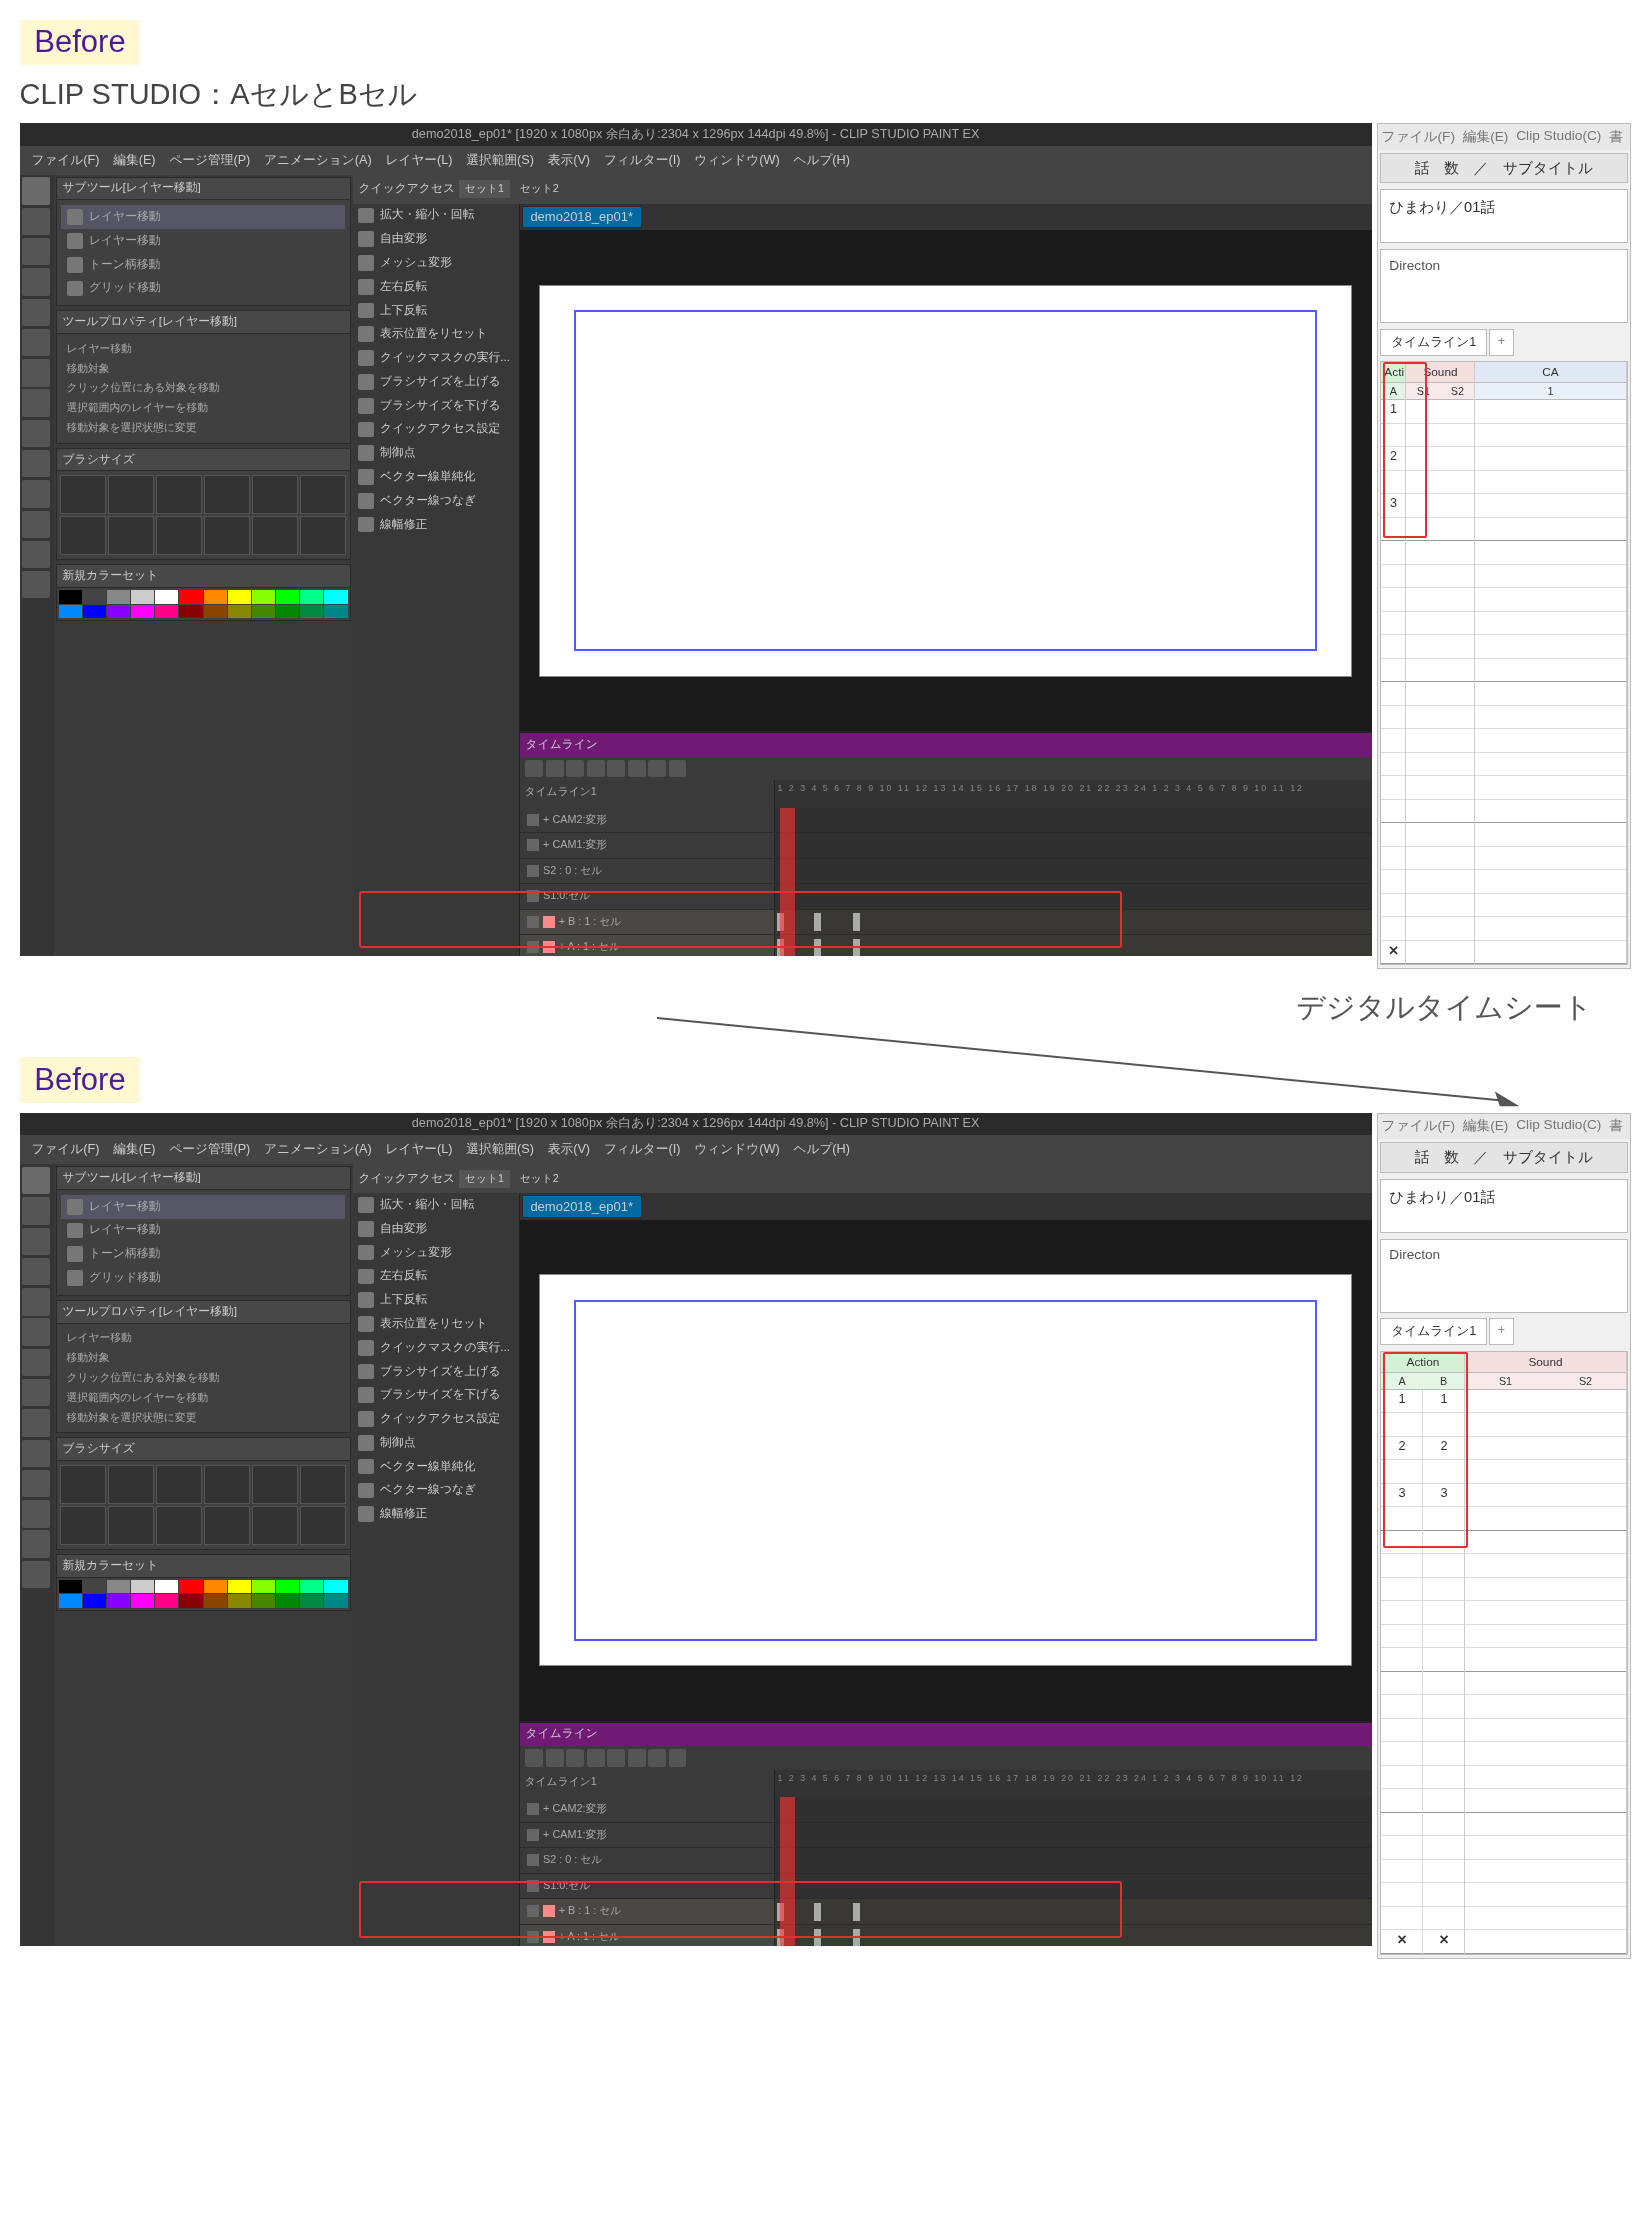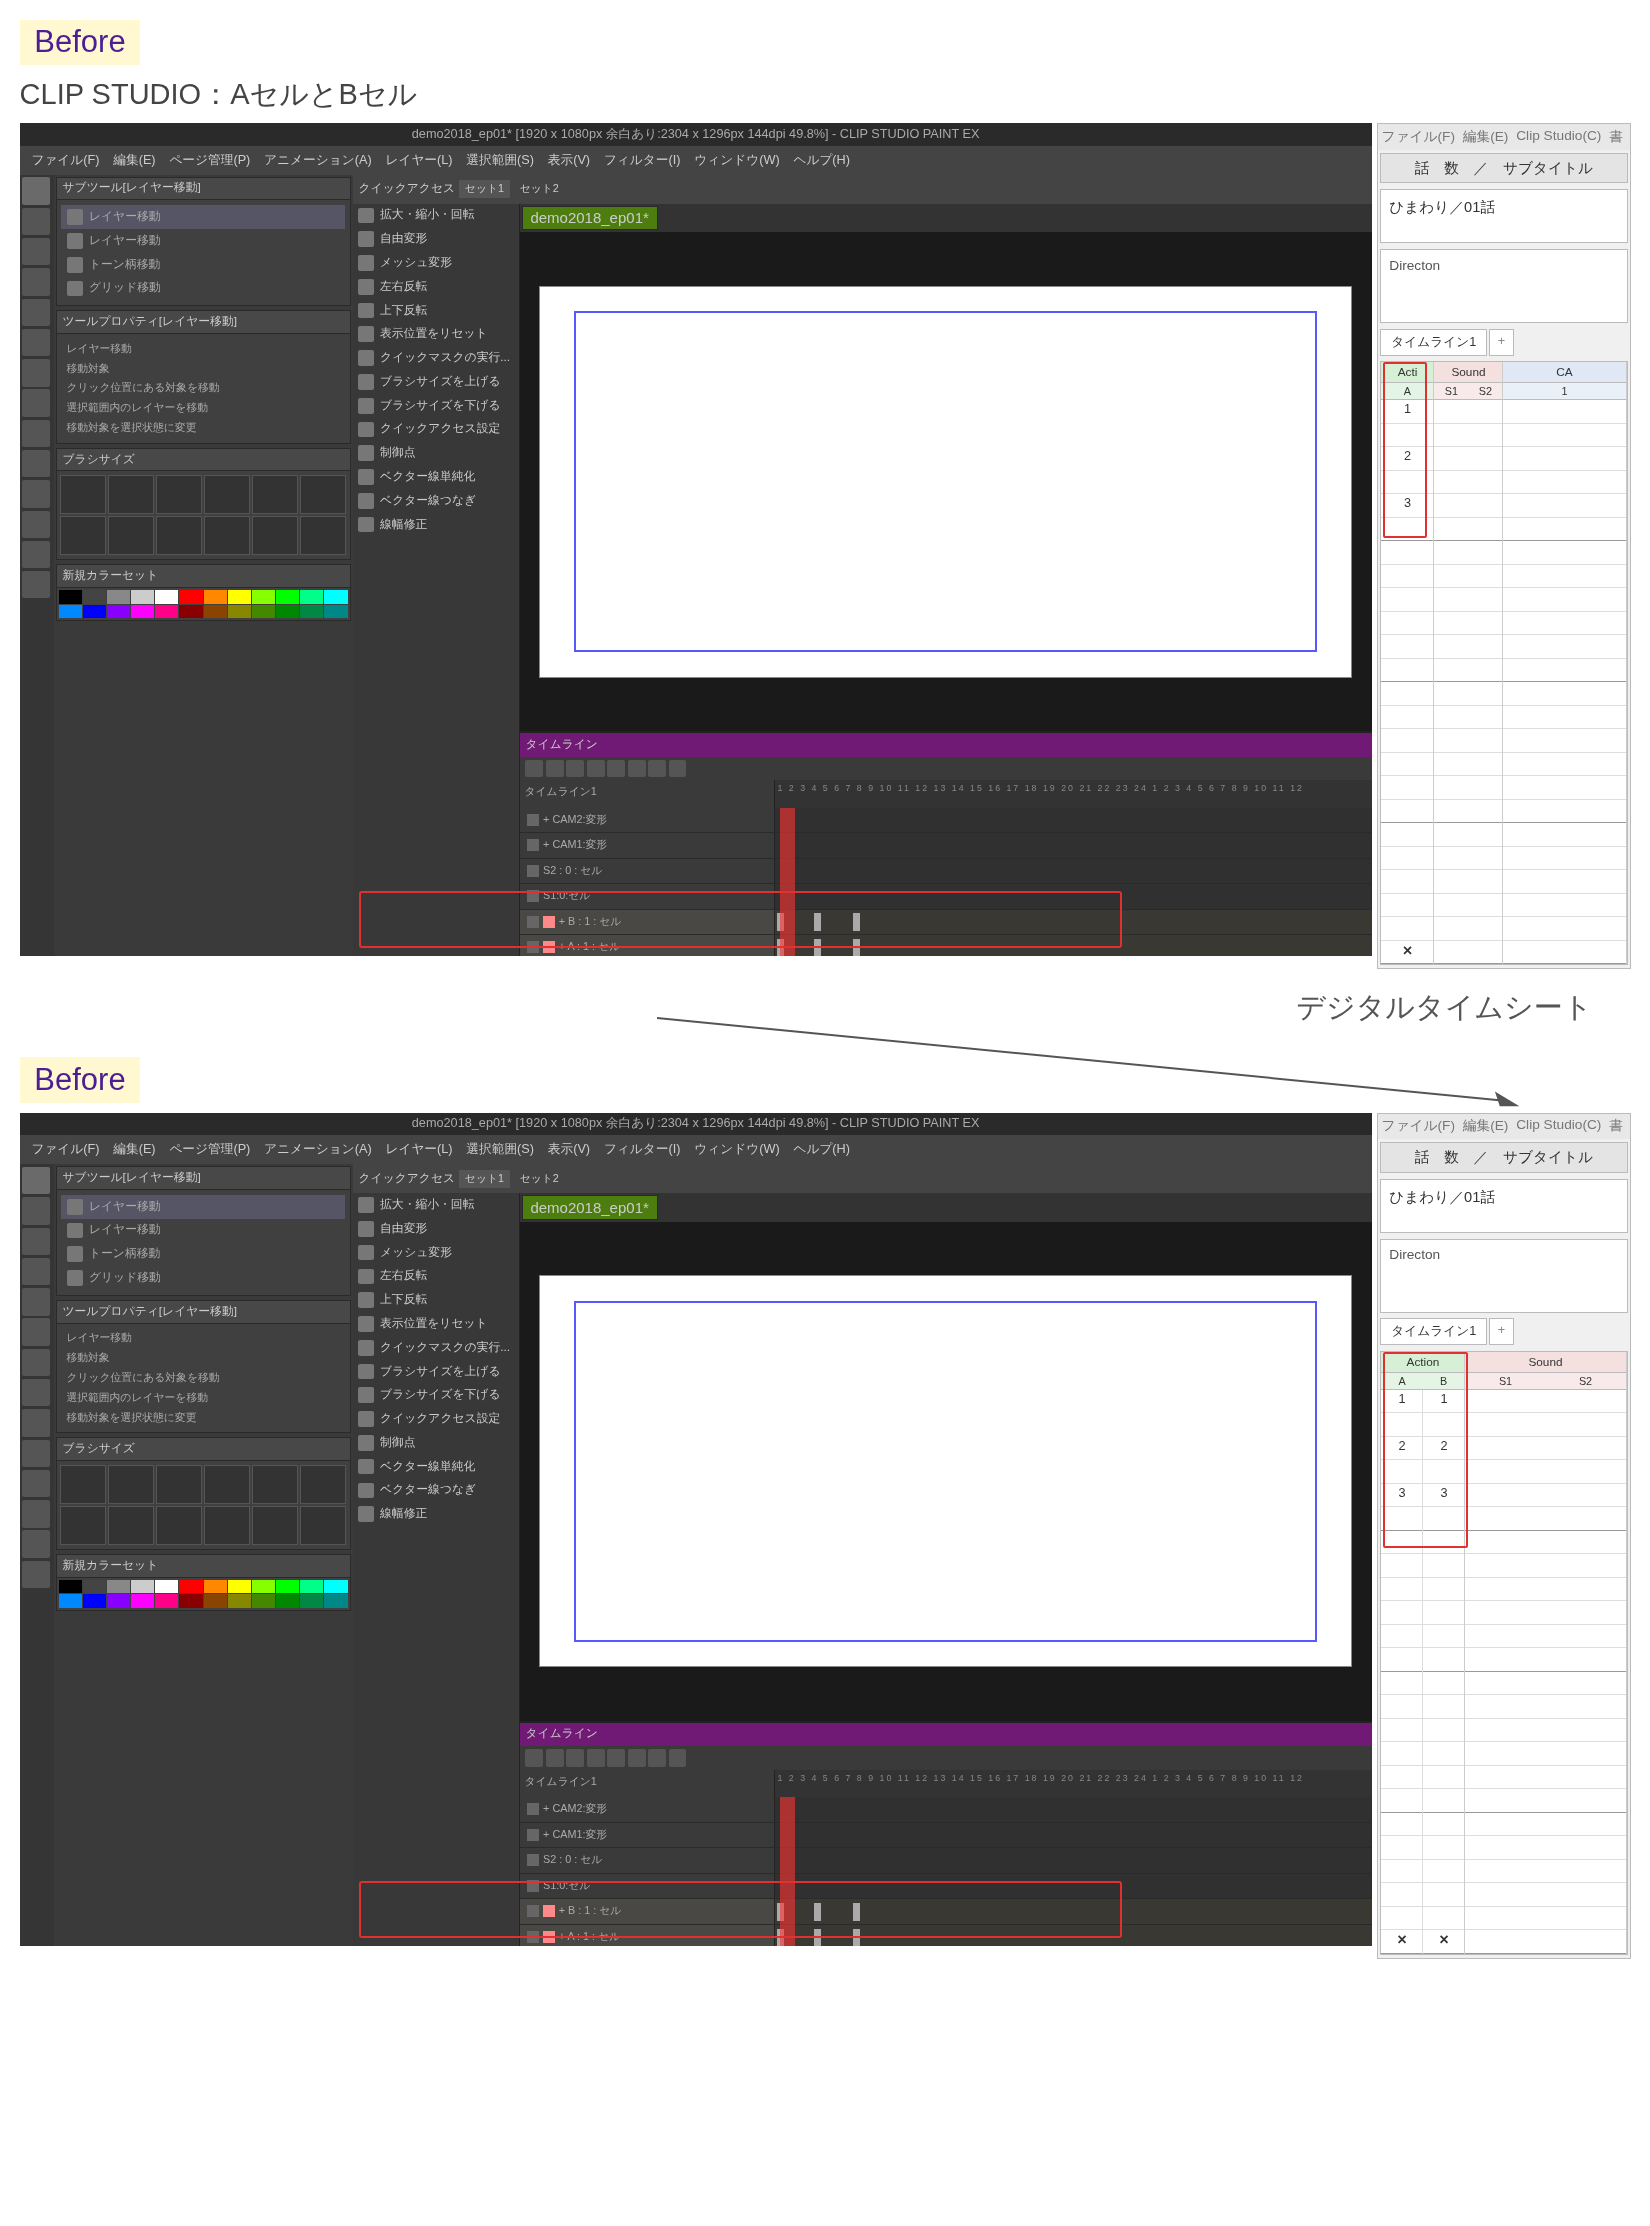--- a/index.html
+++ b/index.html
@@ -24,21 +24,21 @@
 .subtool-row{display:flex;align-items:center;padding:3.9px 5.9px;gap:5.9px}
 .subtool-row.active{background:#556}
 .st-icon{width:15.7px;height:15.7px;background:#777;border-radius:2px}
 .prop-row{padding:2.9px 4.9px;font-size:10.8px;color:#aaa}
 .brush-grid{display:grid;grid-template-columns:repeat(6,1fr);gap:2px;padding:3.9px}
 .brush-cell{height:39px;background:#333;border:1px solid #555}
 .color-palette{display:grid;grid-template-columns:repeat(12,1fr);gap:1px;padding:2px}
 .color-cell{height:13.7px}
 .csp-center{flex:1;display:flex;flex-direction:column;background:#3a3a3a}
 .csp-toolbar{background:#444;height:29px;display:flex;align-items:center;gap:3.9px;padding:0 5.9px}
-.canvas-tab{background:#4d7c0f;padding:2.9px 7.8px;font-size:15px;color:#ccc;display:inline-block;border:1px solid #2a2a2a}
+.canvas-tab{background:#0369a1;padding:2.9px 7.8px;font-size:13px;color:#ccc;display:inline-block;border:1px solid #2a2a2a}
 .canvas-area{flex:1;background:#1a1a1a;display:flex;align-items:center;justify-content:center;padding:19.6px;min-height:0}
 .canvas{background:#fff;width:100%;max-width:882px;height:392px;position:relative;border:1px solid #888}
 .canvas-frame{position:absolute;top:24.5px;left:34px;right:34px;bottom:24.5px;border:2px solid #5858ff}
 .timeline-wrap{height:225px;background:#383838;border-top:2px solid #222;display:flex;flex-direction:column}
 .tl-head{background:#701a75;padding:3.9px 5.9px;font-size:11.8px;color:#ccc}
 .tl-controls{background:#3a3a3a;padding:2.9px 5.9px;display:flex;gap:2.9px;align-items:center}
 .tl-cbtn{width:17.6px;height:17.6px;background:#555;border-radius:2px}
 .tl-ruler{background:#333;height:27.4px;display:flex}
 .tl-ruler-labels{width:255px;background:#3a3a3a;border-right:1px solid #222;font-size:10.8px;color:#aaa;padding:4.9px}
 .tl-ruler-nums{flex:1;background:#333;font-size:8.8px;color:#888;padding:2.9px;letter-spacing:2px;overflow:hidden;white-space:nowrap;position:relative}
@@ -366,21 +366,21 @@
       <div class="ts-header">話　数　／　サブタイトル</div>
       <div class="ts-info">ひまわり／01話</div>
       <div class="ts-direction">Directon</div>
       <div class="ts-tabs">
         <div class="ts-tab">タイムライン1</div>
         <div class="ts-tab plus">+</div>
       </div>
       <div class="ts-sheet">
         <div class="ts-action-box" style="left:2px;top:0;width:44px;height:176px"></div>
         <div class="ts-grid">
-          <div class="ts-col action" style="width:53px">
+          <div class="ts-col action" style="width:25px">
             <div class="ts-col-hdr">Acti</div>
             <div class="ts-col-sub">A</div>
             <div class="ts-cells" id="ts-before-a">
                 <div class="ts-cell">1</div>
                 <div class="ts-cell"></div>
                 <div class="ts-cell">2</div>
                 <div class="ts-cell"></div>
                 <div class="ts-cell">3</div>
                 <div class="ts-cell"></div>
                 <div class="ts-cell"></div>

